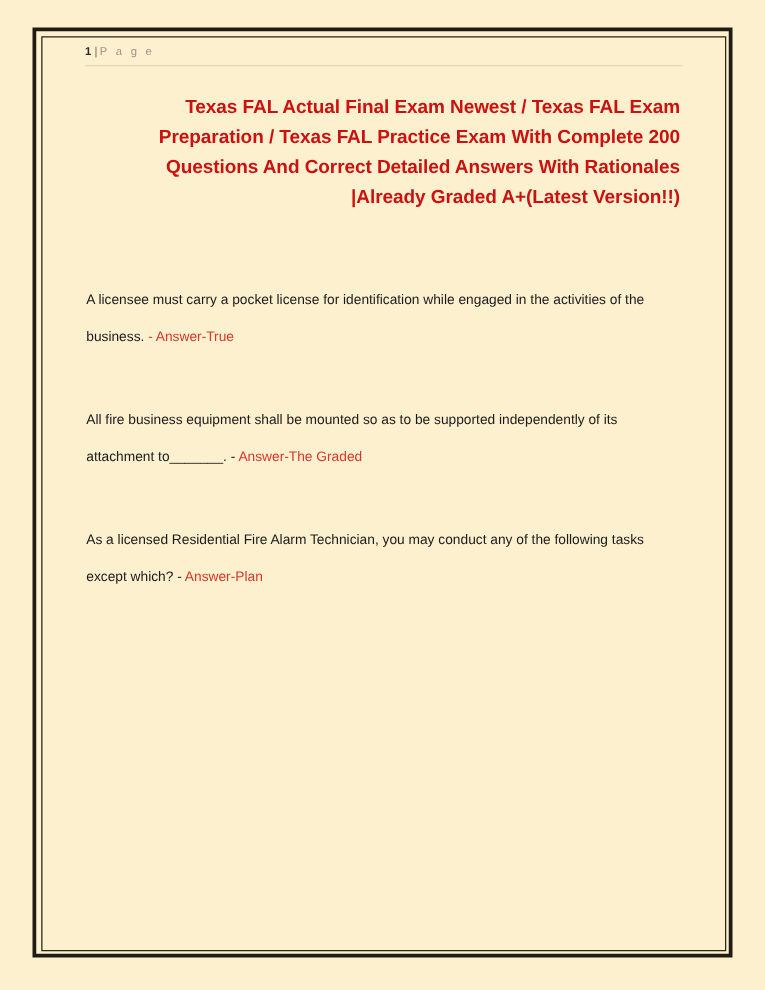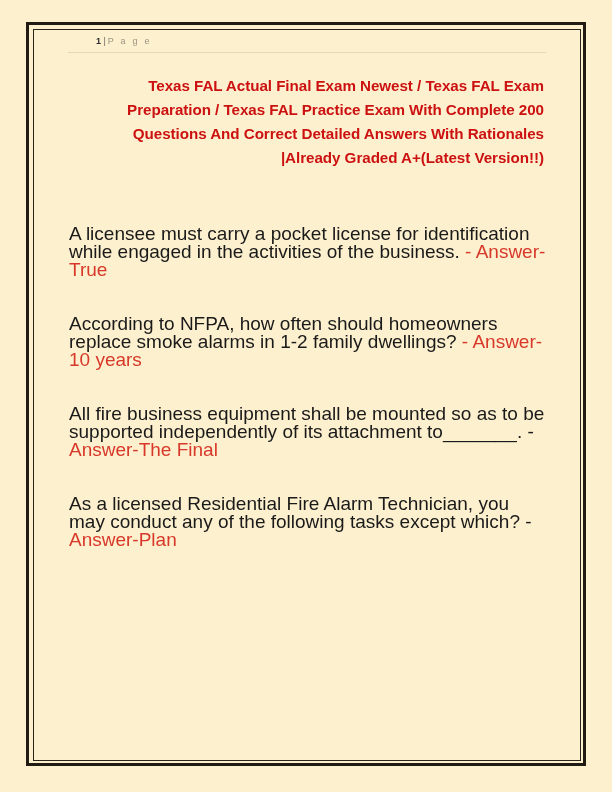--- a/index.html
+++ b/index.html
@@ -60,21 +60,20 @@
     left: 23px;
     top: 4px;
     width: 478px;
     height: 22px;
   }
   .page-header-text {
     font-size: 9px;
     line-height: 14px;
     white-space: pre;
     color: #8a8374;
-    margin-left: 28px;
   }
   .page-header-num {
     font-weight: bold;
     color: #2b2b2b;
     letter-spacing: 0.5px;
   }
   .page-header-sep {
     color: #6f6a5c;
     padding: 0 2px;
   }
@@ -106,22 +105,22 @@
   }
 
   
   .qa-list {
     position: absolute;
     left: 24px;
     top: 195px;
     width: 480px;
   }
   .qa-block {
-    font-size: 19px;
-    line-height: 18px;
+    font-size: 11px;
+    line-height: 30px;
     color: #1a1a1a;
     margin-bottom: 36px;
     text-align: left;
   }
   .qa-block:last-child {
     margin-bottom: 16px;
   }
   .qa-question {
     color: #1a1a1a;
   }
@@ -143,22 +142,21 @@
       <div class="page-header-text"><span class="page-header-num">1</span><span class="page-header-sep">|</span><span class="page-header-label">P a g e</span></div>
     </div>
     <div class="header-rule"></div>
 
     <div class="doc-title">Texas FAL Actual Final Exam Newest / Texas FAL Exam Preparation / Texas FAL Practice Exam With Complete 200 Questions And Correct Detailed Answers With Rationales |Already Graded A+(Latest Version!!)</div>
 
     <div class="qa-list">
 
       <div class="qa-block"><span class="qa-question">A licensee must carry a pocket license for identification while engaged in the activities of the business. </span><span class="qa-answer">- Answer-True</span></div>
 
-      <div class="qa-block"><span class="qa-question">According to NFPA, how often should homeowners replace smoke alarms in 1-2 family dwellings? </span><span class="qa-answer">- Answer-10 years</span></div>
 
-      <div class="qa-block"><span class="qa-question">All fire business equipment shall be mounted so as to be supported independently of its attachment to_______. - </span><span class="qa-answer">Answer-The Final</span></div>
+      <div class="qa-block"><span class="qa-question">All fire business equipment shall be mounted so as to be supported independently of its attachment to_______. - </span><span class="qa-answer">Answer-The Graded</span></div>
 
       <div class="qa-block"><span class="qa-question">As a licensed Residential Fire Alarm Technician, you may conduct any of the following tasks except which? - </span><span class="qa-answer">Answer-Plan</span></div>
 
     </div>
 
   </div>
 </div>
 
 </body></html>

